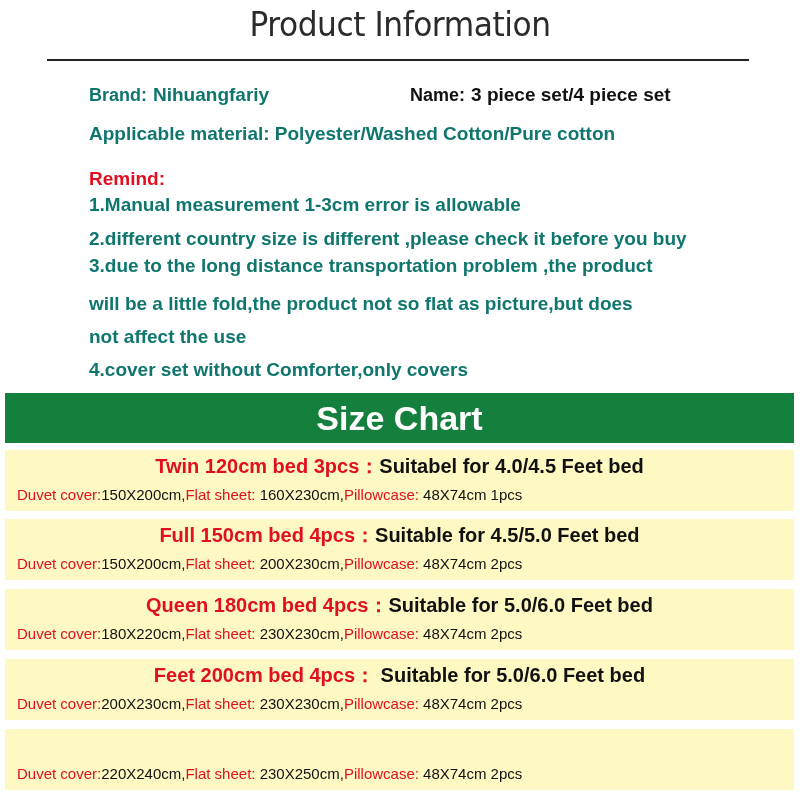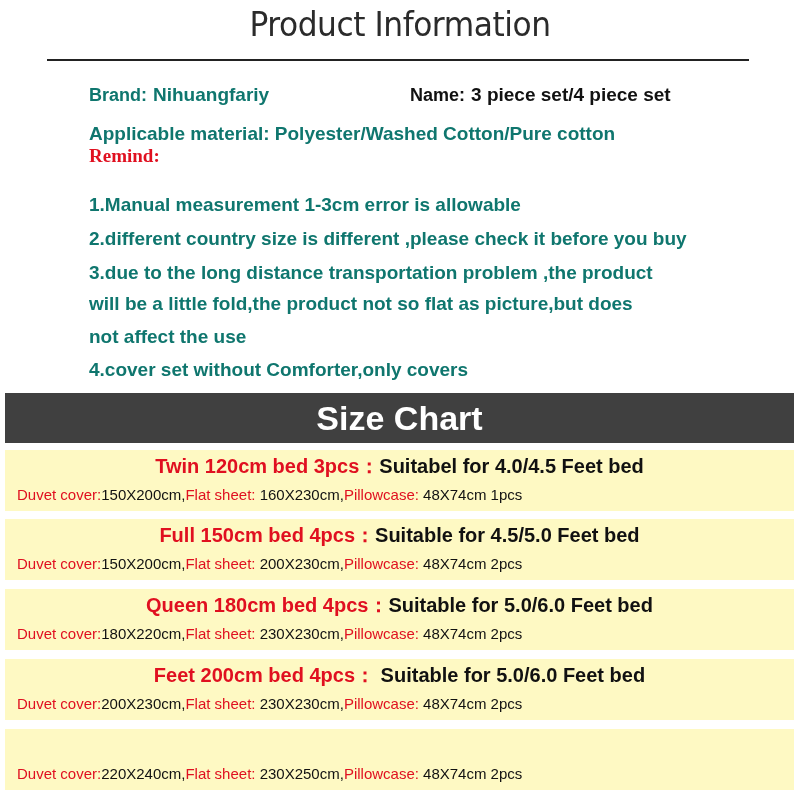--- a/index.html
+++ b/index.html
@@ -20,30 +20,30 @@
     white-space: nowrap; line-height: 24px;
   }
   .red { color: #e01020; }
   .brand-line { top: 83px; }
   .brand-line .label { font-size: 18px; }
   .brand-line .value { margin-left: 6px; }
   .name-block { position: absolute; left: 410px; top: 83px; font-size: 19px; font-weight: bold; white-space: nowrap; line-height: 24px;}
   .name-block .label { font-size: 18px; }
   .name-block .value { margin-left: 6px; }
   .material { top: 122px; }
-  .remind { top: 144px; font-family: Liberation Serif, serif; }
+  .remind { top: 167px; }
   .n1 { top: 193px; }
   .n2 { top: 227px; }
-  .n3a { top: 261px; }
+  .n3a { top: 254px; }
   .n3b { top: 292px; }
   .n3c { top: 325px; }
   .n4 { top: 358px; }
 
   .banner {
-    position: absolute; top: 393px; left: 5px; width: 789px; height: 50px; background: #404040;
+    position: absolute; top: 393px; left: 5px; width: 789px; height: 50px; background: #15803d;
     display: flex; align-items: center; justify-content: center;
   }
   .banner span { color: #fff; font-size: 34px; font-weight: bold; }
 
   .size-box {
     position: absolute; left: 5px; width: 789px; height: 61px; background: #fef9c3;
   }
   .size-box .row1 {
     position: absolute; top: 3px; left: 0; width: 789px; text-align: center;
     font-size: 20px; font-weight: bold; white-space: nowrap; line-height: 26px;

